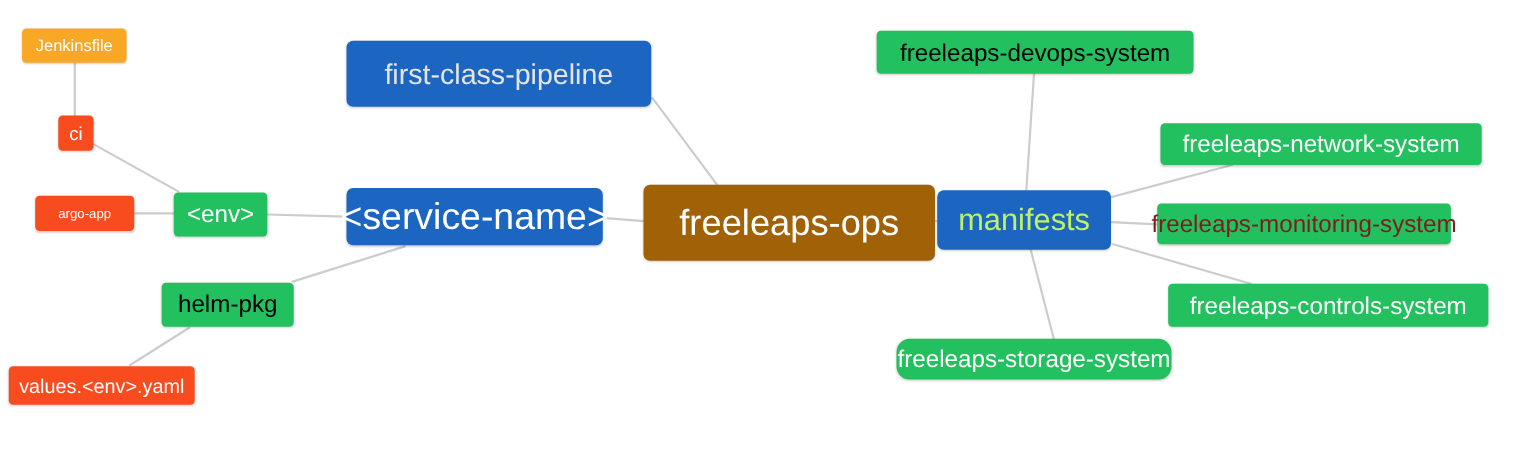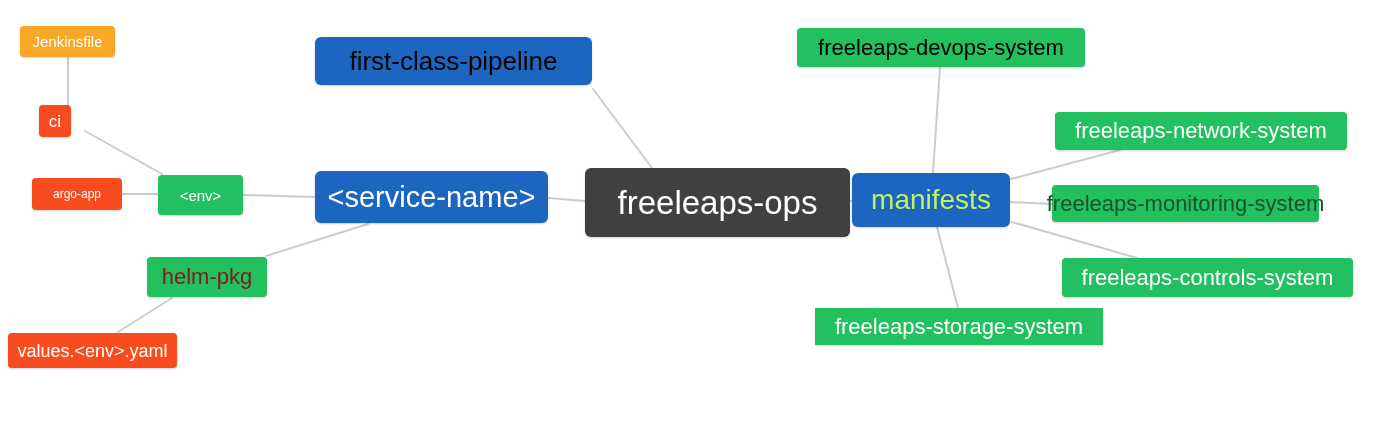--- a/index.html
+++ b/index.html
@@ -48,29 +48,29 @@
       <line x1="548" y1="198" x2="585" y2="201" stroke="#cccccc" stroke-width="2" stroke-linecap="round"></line>
       <line x1="593" y1="89" x2="652" y2="168" stroke="#cccccc" stroke-width="2" stroke-linecap="round"></line>
       <line x1="846" y1="201" x2="856" y2="201" stroke="#cccccc" stroke-width="2" stroke-linecap="round"></line>
       <line x1="933" y1="173" x2="940" y2="67" stroke="#cccccc" stroke-width="2" stroke-linecap="round"></line>
       <line x1="1011" y1="179" x2="1120" y2="150" stroke="#cccccc" stroke-width="2" stroke-linecap="round"></line>
       <line x1="1010" y1="202" x2="1052" y2="204" stroke="#cccccc" stroke-width="2" stroke-linecap="round"></line>
       <line x1="1012" y1="222" x2="1137" y2="258" stroke="#cccccc" stroke-width="2" stroke-linecap="round"></line>
       <line x1="937" y1="227" x2="958" y2="308" stroke="#cccccc" stroke-width="2" stroke-linecap="round"></line>
     </svg>
   <div id="node-layer">
-      <div class="node" style="left: 585px; top: 168px; width: 265px; height: 69px; font-size: 33px; background: #404040; color: rgb(255, 255, 255); border-radius: 6px;">freeleaps-ops</div>
-      <div class="node" style="left: 315px; top: 37px; width: 277px; height: 48px; font-size: 26px; background: rgb(28, 102, 194); color: #000000; border-radius: 6px;">first-class-pipeline</div>
-      <div class="node" style="left: 315px; top: 171px; width: 233px; height: 52px; font-size: 29px; background: rgb(28, 102, 194); color: rgb(255, 255, 255); border-radius: 6px;">&lt;service-name&gt;</div>
+      <div class="node" style="left: 585px; top: 168px; width: 265px; height: 69px; font-size: 33px; background: #a16207; color: rgb(255, 255, 255); border-radius: 6px;">freeleaps-ops</div>
+      <div class="node" style="left: 315px; top: 37px; width: 277px; height: 60px; font-size: 26px; background: rgb(28, 102, 194); color: #e5e5e5; border-radius: 6px;">first-class-pipeline</div>
+      <div class="node" style="left: 315px; top: 171px; width: 233px; height: 52px; font-size: 34px; background: rgb(28, 102, 194); color: rgb(255, 255, 255); border-radius: 6px;">&lt;service-name&gt;</div>
       <div class="node" style="left: 852px; top: 173px; width: 158px; height: 54px; font-size: 28px; background: rgb(28, 102, 194); color: #bef264; border-radius: 6px;">manifests</div>
-      <div class="node" style="left: 158px; top: 175px; width: 85px; height: 40px; font-size: 15px; background: rgb(34, 192, 94); color: rgb(255, 255, 255); border-radius: 4px;">&lt;env&gt;</div>
-      <div class="node" style="left: 147px; top: 257px; width: 120px; height: 40px; font-size: 22px; background: rgb(34, 192, 94); color: #7f1d1d; border-radius: 4px;">helm-pkg</div>
+      <div class="node" style="left: 158px; top: 175px; width: 85px; height: 40px; font-size: 22px; background: rgb(34, 192, 94); color: rgb(255, 255, 255); border-radius: 4px;">&lt;env&gt;</div>
+      <div class="node" style="left: 147px; top: 257px; width: 120px; height: 40px; font-size: 22px; background: rgb(34, 192, 94); color: #000000; border-radius: 4px;">helm-pkg</div>
       <div class="node" style="left: 797px; top: 28px; width: 288px; height: 39px; font-size: 22px; background: rgb(34, 192, 94); color: #000000; border-radius: 4px;">freeleaps-devops-system</div>
       <div class="node" style="left: 1055px; top: 112px; width: 292px; height: 38px; font-size: 22px; background: rgb(34, 192, 94); color: rgb(255, 255, 255); border-radius: 4px;">freeleaps-network-system</div>
-      <div class="node" style="left: 1052px; top: 185px; width: 267px; height: 37px; font-size: 22px; background: rgb(34, 192, 94); color: #14532d; border-radius: 4px;">freeleaps-monitoring-system</div>
+      <div class="node" style="left: 1052px; top: 185px; width: 267px; height: 37px; font-size: 22px; background: rgb(34, 192, 94); color: #7f1d1d; border-radius: 4px;">freeleaps-monitoring-system</div>
       <div class="node" style="left: 1062px; top: 258px; width: 291px; height: 39px; font-size: 22px; background: rgb(34, 192, 94); color: rgb(255, 255, 255); border-radius: 4px;">freeleaps-controls-system</div>
-      <div class="node" style="left: 815px; top: 308px; width: 288px; height: 37px; font-size: 22px; background: rgb(34, 192, 94); color: rgb(255, 255, 255); border-radius: 0;">freeleaps-storage-system</div>
-      <div class="node" style="left: 39px; top: 105px; width: 32px; height: 32px; font-size: 17px; background: rgb(249, 76, 30); color: rgb(255, 255, 255); border-radius: 4px;">ci</div>
+      <div class="node" style="left: 815px; top: 308px; width: 250px; height: 37px; font-size: 22px; background: rgb(34, 192, 94); color: rgb(255, 255, 255); border-radius: 12px;">freeleaps-storage-system</div>
+      <div class="node" style="left: 53px; top: 105px; width: 32px; height: 32px; font-size: 17px; background: rgb(249, 76, 30); color: rgb(255, 255, 255); border-radius: 4px;">ci</div>
       <div class="node" style="left: 32px; top: 178px; width: 90px; height: 32px; font-size: 12px; background: rgb(249, 76, 30); color: rgb(255, 255, 255); border-radius: 4px;">argo-app</div>
       <div class="node" style="left: 8px; top: 333px; width: 169px; height: 35px; font-size: 18px; background: rgb(249, 76, 30); color: rgb(255, 255, 255); border-radius: 4px;">values.&lt;env&gt;.yaml</div>
       <div class="node" style="left: 20px; top: 26px; width: 95px; height: 31px; font-size: 15px; background: rgb(249, 168, 37); color: rgb(255, 255, 255); border-radius: 4px;">Jenkinsfile</div>
     </div>
 </div>
 
 </body></html>

